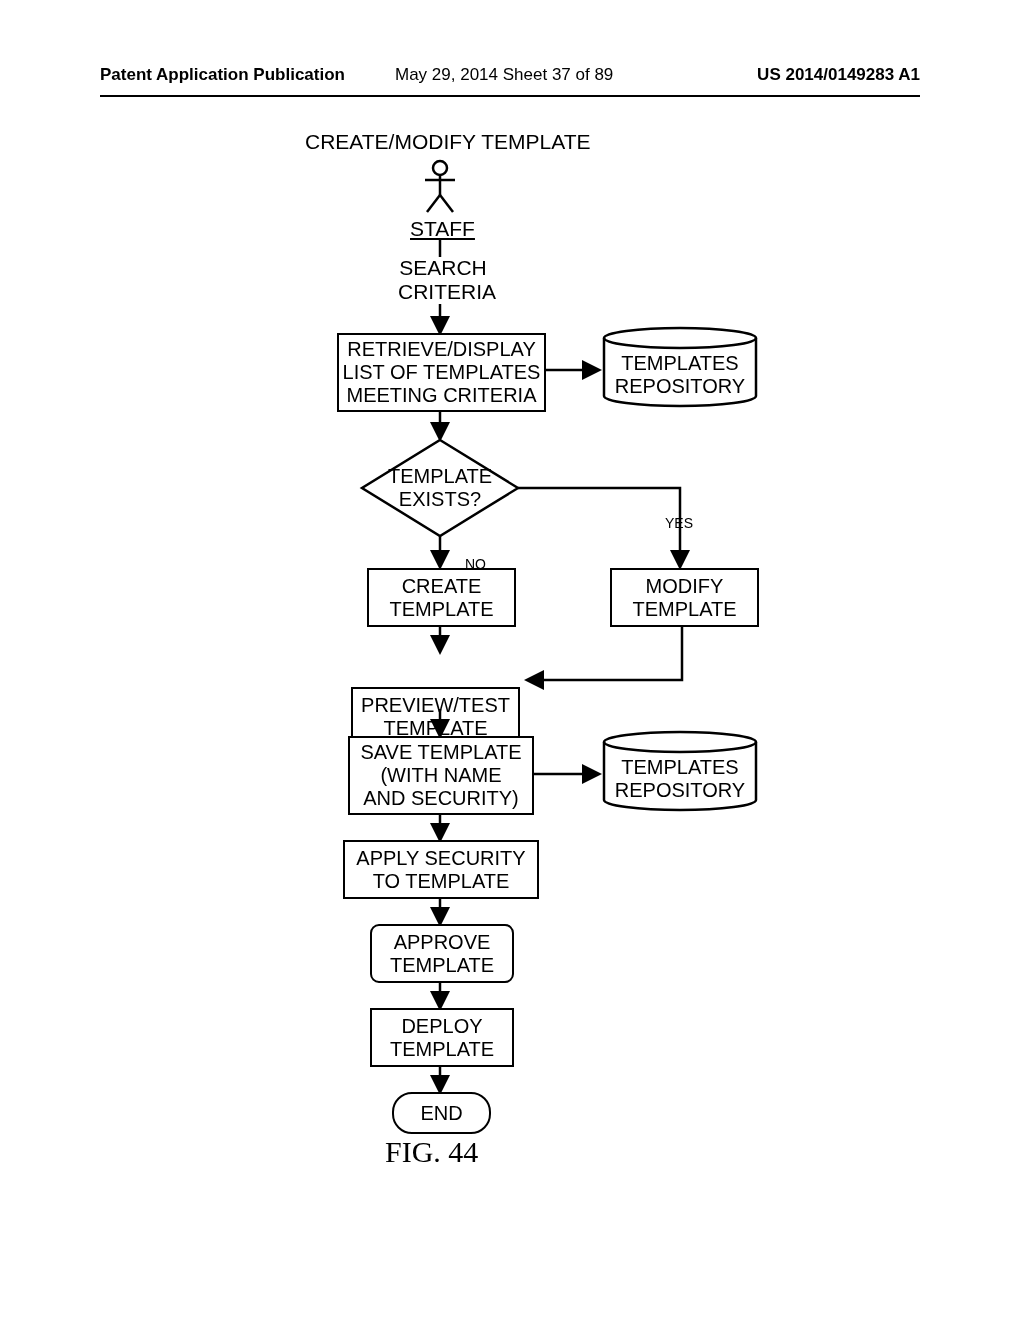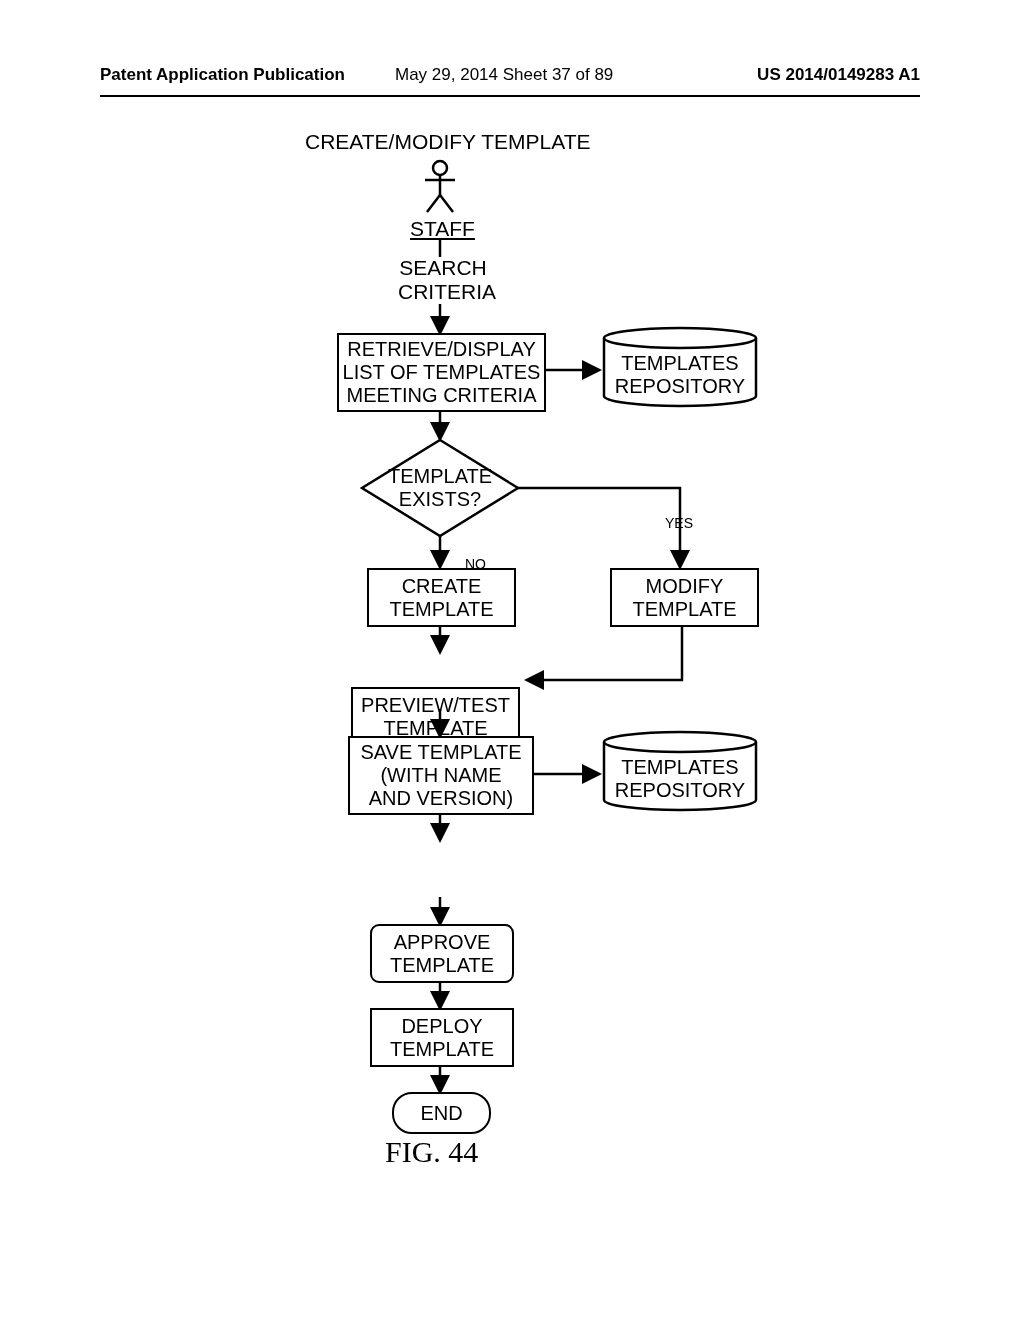--- a/index.html
+++ b/index.html
@@ -224,21 +224,21 @@
       <defs>
           <marker id="ah8" markerWidth="8" markerHeight="8" refX="4" refY="4" orient="auto">
             <path d="M0,0 L8,4 L0,8 Z" fill="#000"></path>
           </marker>
         </defs>
       <line x1="10" y1="0" x2="10" y2="20" stroke="#000" stroke-width="2.5" marker-end="url(#ah8)"></line>
     </svg>
 
     <div class="box" style="left:128px; top:616px; width:182px; height:75px; white-space:pre;">SAVE TEMPLATE
 (WITH NAME
-AND VERSION)</div>
+AND SECURITY)</div>
 
     <svg style="left:380px; top:612px; width:160px; height:80px;">
       <ellipse cx="80" cy="10" rx="76" ry="10" fill="#fff" stroke="#000" stroke-width="2.5"></ellipse>
       <line x1="4" y1="10" x2="4" y2="68" stroke="#000" stroke-width="2.5"></line>
       <line x1="156" y1="10" x2="156" y2="68" stroke="#000" stroke-width="2.5"></line>
       <path d="M4,68 A76,10 0 0 0 156,68" fill="none" stroke="#000" stroke-width="2.5"></path>
     </svg>
     <div style="position:absolute; left:380px; top:636px; width:160px; text-align:center; font-size:20px; line-height:1.15; white-space:pre;">TEMPLATES
 REPOSITORY</div>
 
@@ -253,20 +253,22 @@
 
     <svg style="left:210px; top:693px; width:20px; height:28px;">
       <defs>
           <marker id="ah10" markerWidth="8" markerHeight="8" refX="4" refY="4" orient="auto">
             <path d="M0,0 L8,4 L0,8 Z" fill="#000"></path>
           </marker>
         </defs>
       <line x1="10" y1="0" x2="10" y2="20" stroke="#000" stroke-width="2.5" marker-end="url(#ah10)"></line>
     </svg>
 
+    <div class="box" style="left:123px; top:720px; width:192px; height:55px; white-space:pre;">APPLY SECURITY
+TO TEMPLATE</div>
 
     <svg style="left:210px; top:777px; width:20px; height:28px;">
       <defs>
           <marker id="ah11" markerWidth="8" markerHeight="8" refX="4" refY="4" orient="auto">
             <path d="M0,0 L8,4 L0,8 Z" fill="#000"></path>
           </marker>
         </defs>
       <line x1="10" y1="0" x2="10" y2="20" stroke="#000" stroke-width="2.5" marker-end="url(#ah11)"></line>
     </svg>
 

